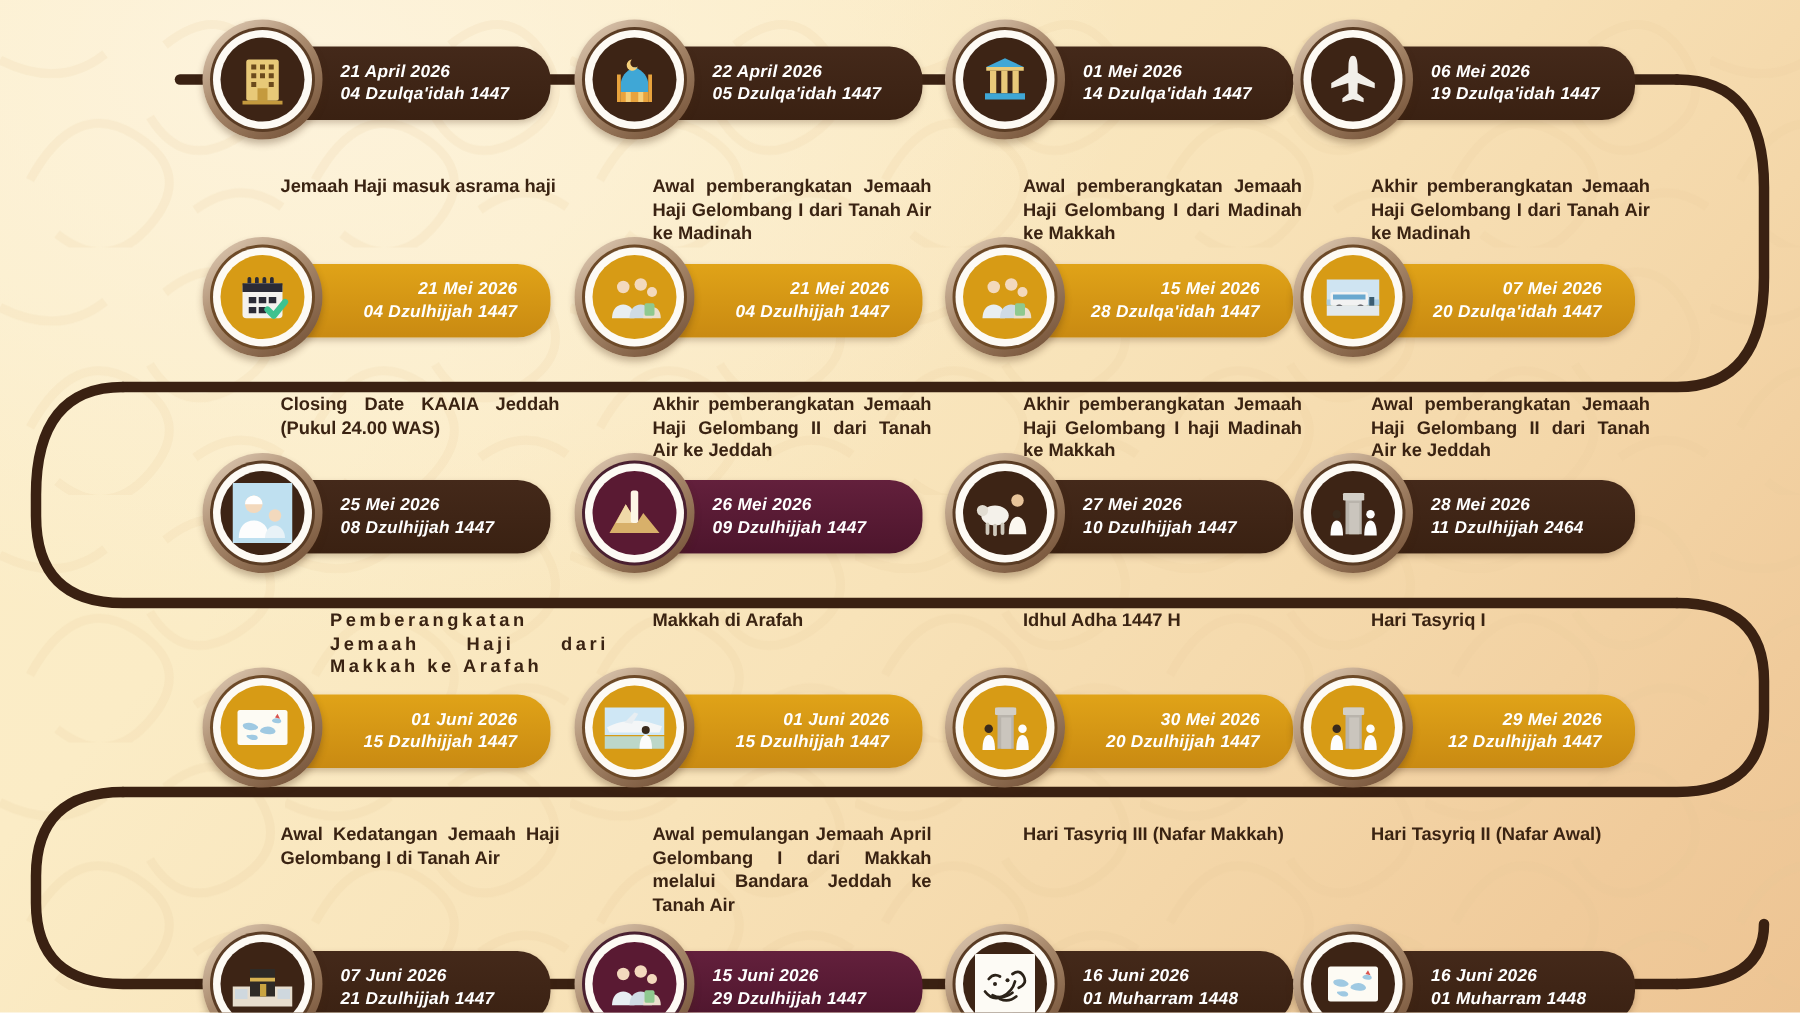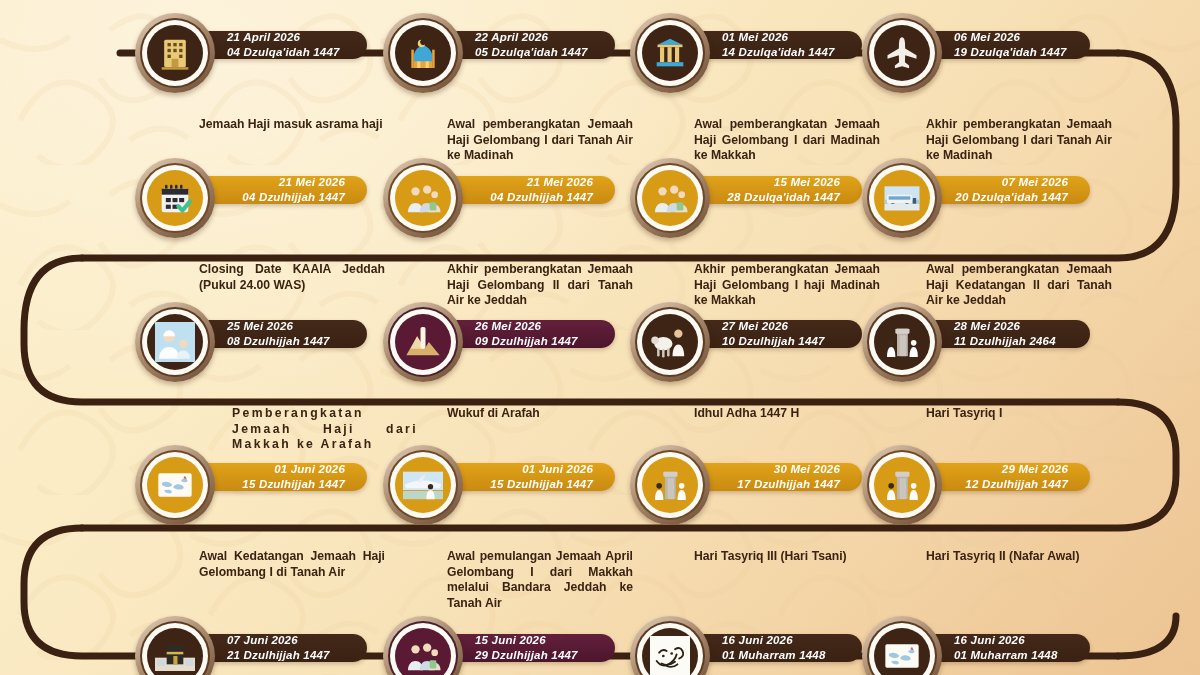--- a/index.html
+++ b/index.html
@@ -11,21 +11,21 @@
       radial-gradient(ellipse 900px 620px at 16% 6%, #fdf3dc 0%, rgba(253,243,220,0) 62%),
       linear-gradient(132deg,#fbeec9 0%, #fbecc6 28%, #f8e3b9 52%, #f4d7a9 72%, #f0cb9b 88%, #edc493 100%);
   }
   
   .ornament{position:absolute;inset:0;opacity:.30;pointer-events:none;}
   .wrap{position:absolute;inset:0;}
   svg.track{position:absolute;left:0;top:0;width:1200px;height:675px;pointer-events:none;}
 
   .node{position:absolute;}
   .pill{
-    position:absolute;left:40px;top:18px;height:28px;
+    position:absolute;left:40px;top:18px;height:49px;
     border-radius:22px;display:flex;flex-direction:column;justify-content:center;
     padding:0 22px 0 52px;box-sizing:border-box;
     box-shadow:0 2px 4px rgba(70,40,15,.25);
   }
   .pill .d1,.pill .d2{
     color:#fff;font-style:italic;font-weight:bold;font-size:11.5px;
     line-height:15px;white-space:nowrap;letter-spacing:.2px;
   }
   .circle{
     position:absolute;left:0;top:0;width:80px;height:80px;border-radius:50%;
@@ -37,21 +37,21 @@
     background:linear-gradient(145deg,#e6d3bd,#a98a6d 45%,#6d4a30);
     box-shadow:0 3px 5px rgba(70,40,15,.3);
   }
   .ring-mid{position:absolute;inset:5px;border-radius:50%;background:#5a3c24;}
   .ring-white{position:absolute;inset:7px;border-radius:50%;background:#fdfaf4;}
   .disc{position:absolute;inset:12px;border-radius:50%;overflow:hidden;
     display:flex;align-items:center;justify-content:center;}
   .disc svg{width:40px;height:40px;display:block;}
 
   .cap{
-    position:absolute;left:64px;top:104px;width:186px;
+    position:absolute;left:52px;top:104px;width:186px;
     font-size:12.2px;line-height:15.5px;color:#3a2312;font-weight:bold;
     text-align:justify;
   }
   .cap.spaced{letter-spacing:2.4px;margin-left:33px;}
 
   
   .t-dark  .pill{background:linear-gradient(180deg,#44291a,#3a2112);}
   .t-dark  .disc{background:#3d2415;}
   .t-gold  .pill{background:linear-gradient(180deg,#e0a318,#c98a12);align-items:flex-end;}
   .t-gold  .disc{background:#d79b15;}
@@ -283,21 +283,21 @@
               <path d="M3 26h42v5H3z" fill="#a9cde4"></path>
               <rect x="6" y="20" width="30" height="11" rx="2" fill="#f2f2f2"></rect>
               <rect x="8" y="22" width="26" height="4" fill="#6aa8cf"></rect>
               <circle cx="13" cy="33" r="3" fill="#44434a"></circle>
               <circle cx="30" cy="33" r="3" fill="#44434a"></circle>
               <rect x="37" y="24" width="4" height="9" fill="#3b5d72"></rect>
               <path d="M3 31h42v8H3z" fill="#e3e9ec"></path>
             </svg>
           </div>
         </div>
-        <div class="cap">Awal pemberangkatan Jemaah Haji Kedatangan II dari Tanah Air ke Jeddah</div>
+        <div class="cap">Awal pemberangkatan Jemaah Haji Gelombang II dari Tanah Air ke Jeddah</div>
       </div>
       <div class="node t-dark" style="left: 135px; top: 302px;">
         <div class="pill" style="width:192px">
           <div class="d1">25 Mei 2026</div>
           <div class="d2">08 Dzulhijjah 1447</div>
         </div>
         <div class="circle">
           <div class="ring-out"></div>
           <div class="ring-mid"></div>
           <div class="ring-white"></div>
@@ -324,21 +324,21 @@
           <div class="ring-mid"></div>
           <div class="ring-white"></div>
           <div class="disc">
             <svg viewBox="0 0 48 48">
               <path d="M4 40L17 17l9 15 5-8 13 16z" fill="#d8b06a"></path>
               <path d="M17 17l9 15H9z" fill="#f0d9a8"></path>
               <rect x="21" y="6" width="6" height="26" rx="2" fill="#fdf6e6"></rect>
             </svg>
           </div>
         </div>
-        <div class="cap">Wukuf di Arafah</div>
+        <div class="cap">Makkah di Arafah</div>
       </div>
       <div class="node t-dark" style="left: 630px; top: 302px;">
         <div class="pill" style="width:192px">
           <div class="d1">27 Mei 2026</div>
           <div class="d2">10 Dzulhijjah 1447</div>
         </div>
         <div class="circle">
           <div class="ring-out"></div>
           <div class="ring-mid"></div>
           <div class="ring-white"></div>
@@ -423,39 +423,39 @@
               <path d="M28 41c0-7 2-11 5-11s5 4 5 11z" fill="#fbfbfb"></path>
               <circle cx="33" cy="26" r="3.2" fill="#3a2a1c"></circle>
             </svg>
           </div>
         </div>
         <div class="cap">Awal pemulangan Jemaah April Gelombang I dari Makkah melalui Bandara Jeddah ke Tanah Air</div>
       </div>
       <div class="node t-gold" style="left: 630px; top: 445px;">
         <div class="pill" style="width:192px">
           <div class="d1">30 Mei 2026</div>
-          <div class="d2">17 Dzulhijjah 1447</div>
+          <div class="d2">20 Dzulhijjah 1447</div>
         </div>
         <div class="circle">
           <div class="ring-out"></div>
           <div class="ring-mid"></div>
           <div class="ring-white"></div>
           <div class="disc">
             <svg viewBox="0 0 48 48">
               <rect x="18" y="8" width="13" height="33" fill="#b9b4ac"></rect>
               <rect x="16" y="8" width="17" height="6" rx="1" fill="#d3cfc7"></rect>
               <rect x="21" y="16" width="8" height="25" fill="#cac5bd"></rect>
               <path d="M6 42c0-8 2-12 5-12s5 4 5 12z" fill="#fdfdfd"></path>
               <circle cx="11" cy="25" r="3.4" fill="#3a2a1c"></circle>
               <path d="M33 42c0-8 2-12 5-12s5 4 5 12z" fill="#fdfdfd"></path>
               <circle cx="38" cy="25" r="3.4" fill="#fdfdfd"></circle>
             </svg>
           </div>
         </div>
-        <div class="cap">Hari Tasyriq III (Hari Tsani)</div>
+        <div class="cap">Hari Tasyriq III (Nafar Makkah)</div>
       </div>
       <div class="node t-gold" style="left: 862px; top: 445px;">
         <div class="pill" style="width:188px">
           <div class="d1">29 Mei 2026</div>
           <div class="d2">12 Dzulhijjah 1447</div>
         </div>
         <div class="circle">
           <div class="ring-out"></div>
           <div class="ring-mid"></div>
           <div class="ring-white"></div>

